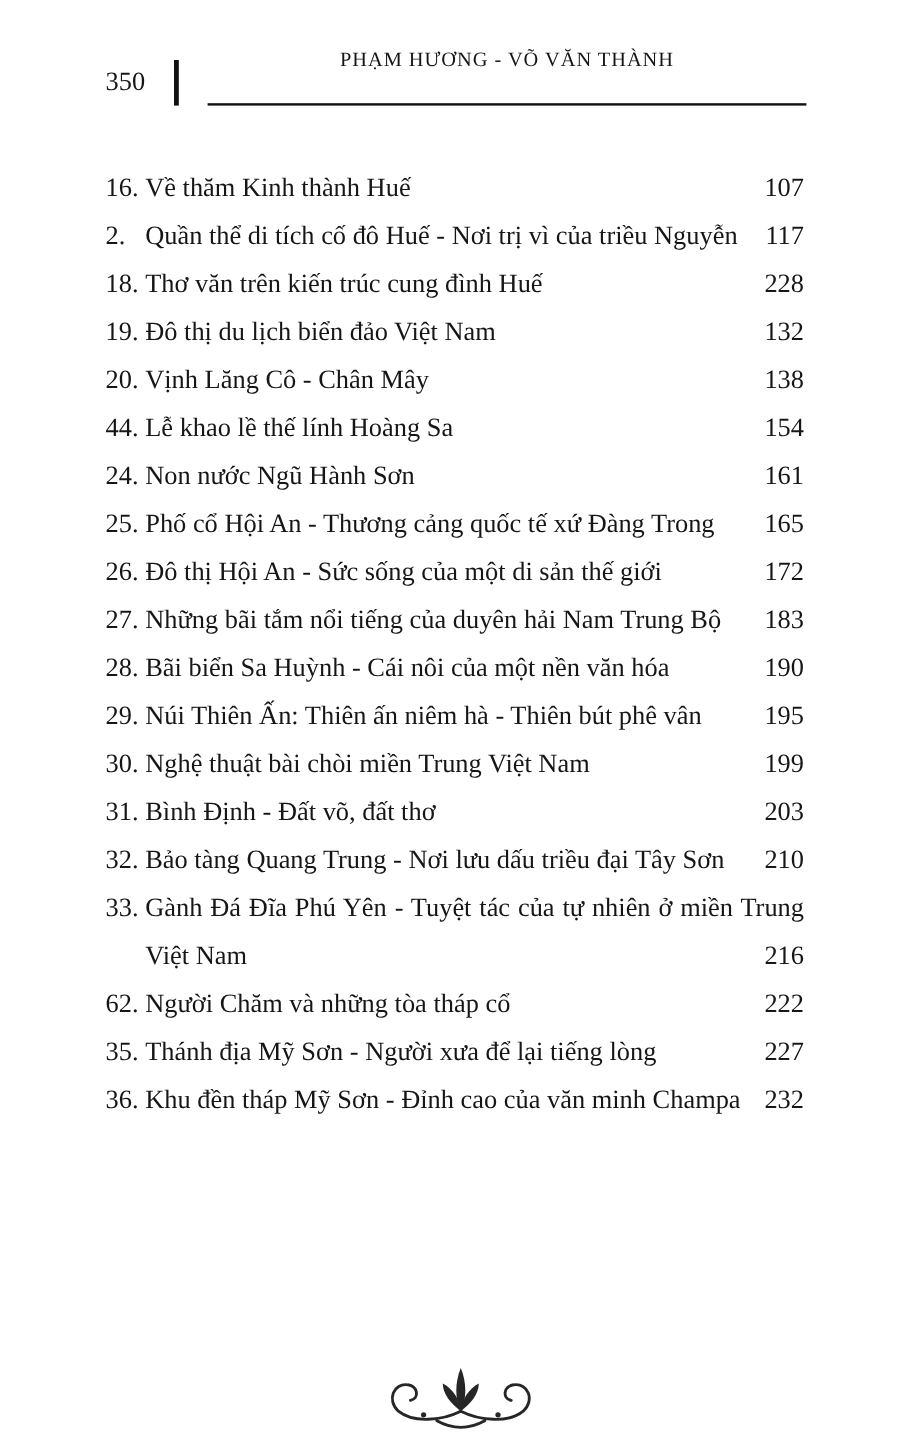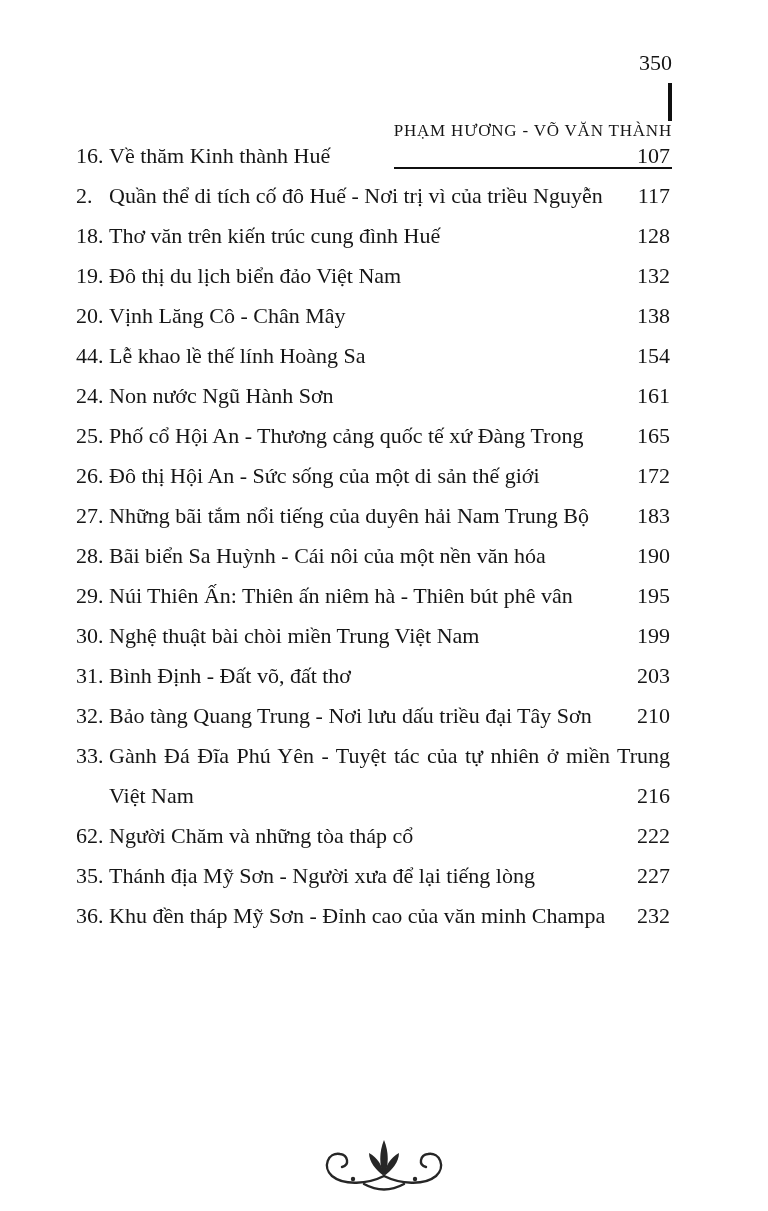--- a/index.html
+++ b/index.html
@@ -13,24 +13,23 @@
     font-family: "Liberation Serif", serif;
     color: #161616;
     overflow: hidden;
   }
 
   
   .header {
     position: absolute;
     left: 88px;
     right: 96px;
-    top: 52px;
+    top: 40px;
     display: flex;
     align-items: flex-end;
-    flex-direction: column;
   }
   .page-num {
     font-size: 22px;
     line-height: 1;
     padding-bottom: 9px;
   }
   .header-bar {
     width: 4px;
     background: #101010;
     margin-left: 24px;
@@ -44,21 +43,21 @@
     padding-bottom: 26px;
   }
   .header-title {
     font-size: 17px;
     letter-spacing: 0.8px;
   }
 
   
   .toc {
     position: absolute;
-    left: 76px;
+    left: 88px;
     right: 98px;
     top: 136px;
   }
   .toc-entry {
     position: relative;
     padding-left: 33px;
     font-size: 22px;
     line-height: 40px;
   }
   .toc-num {
@@ -105,21 +104,21 @@
         <span class="toc-page">107</span>
       </div>
       <div class="toc-entry">
         <span class="toc-num">2.</span>
         <span class="toc-title">Quần thể di tích cố đô Huế - Nơi trị vì của triều Nguyễn</span>
         <span class="toc-page">117</span>
       </div>
       <div class="toc-entry">
         <span class="toc-num">18.</span>
         <span class="toc-title">Thơ văn trên kiến trúc cung đình Huế</span>
-        <span class="toc-page">128</span>
+        <span class="toc-page">228</span>
       </div>
       <div class="toc-entry">
         <span class="toc-num">19.</span>
         <span class="toc-title">Đô thị du lịch biển đảo Việt Nam</span>
         <span class="toc-page">132</span>
       </div>
       <div class="toc-entry">
         <span class="toc-num">20.</span>
         <span class="toc-title">Vịnh Lăng Cô - Chân Mây</span>
         <span class="toc-page">138</span>

